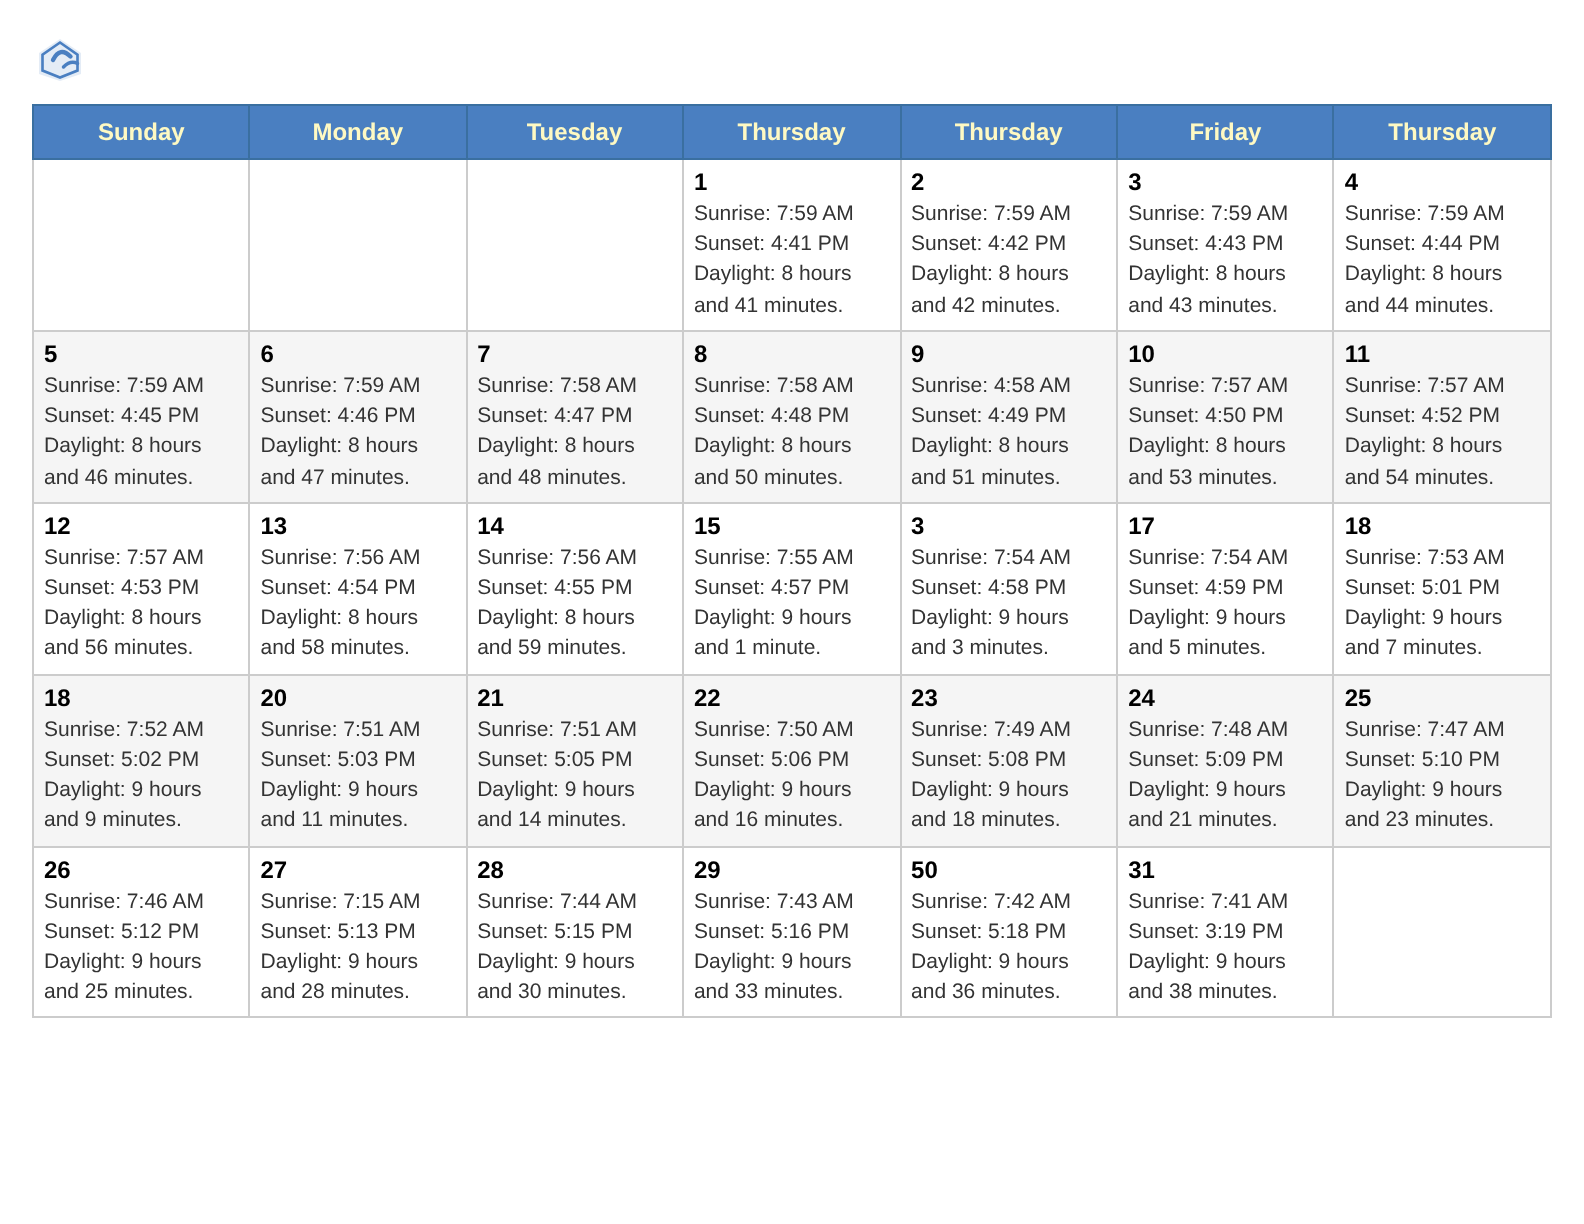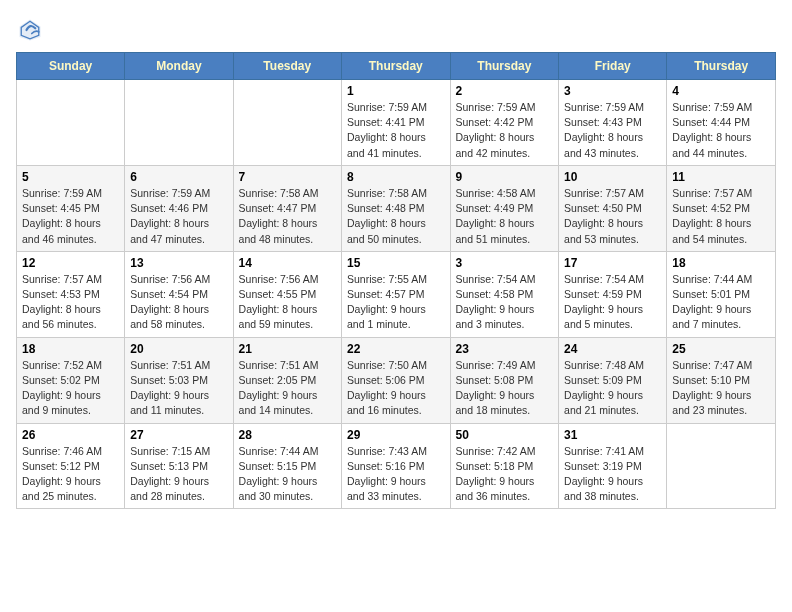--- a/index.html
+++ b/index.html
@@ -234,42 +234,42 @@
 Daylight: 9 hours and 3 minutes.</div>
         </td>
         <td>
           <span class="day-number">17</span>
           <div class="day-info">Sunrise: 7:54 AM
 Sunset: 4:59 PM
 Daylight: 9 hours and 5 minutes.</div>
         </td>
         <td>
           <span class="day-number">18</span>
-          <div class="day-info">Sunrise: 7:44 AM
+          <div class="day-info">Sunrise: 7:53 AM
 Sunset: 5:01 PM
 Daylight: 9 hours and 7 minutes.</div>
         </td>
       </tr>
       <tr>
         <td>
           <span class="day-number">18</span>
           <div class="day-info">Sunrise: 7:52 AM
 Sunset: 5:02 PM
 Daylight: 9 hours and 9 minutes.</div>
         </td>
         <td>
           <span class="day-number">20</span>
           <div class="day-info">Sunrise: 7:51 AM
 Sunset: 5:03 PM
 Daylight: 9 hours and 11 minutes.</div>
         </td>
         <td>
           <span class="day-number">21</span>
           <div class="day-info">Sunrise: 7:51 AM
-Sunset: 2:05 PM
+Sunset: 5:05 PM
 Daylight: 9 hours and 14 minutes.</div>
         </td>
         <td>
           <span class="day-number">22</span>
           <div class="day-info">Sunrise: 7:50 AM
 Sunset: 5:06 PM
 Daylight: 9 hours and 16 minutes.</div>
         </td>
         <td>
           <span class="day-number">23</span>

